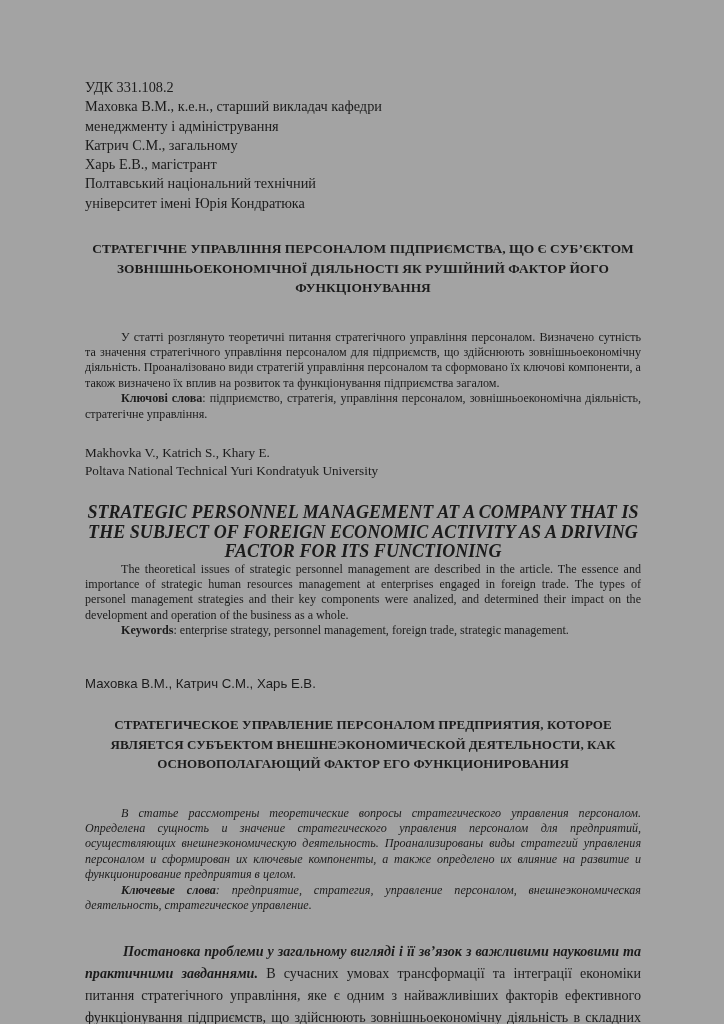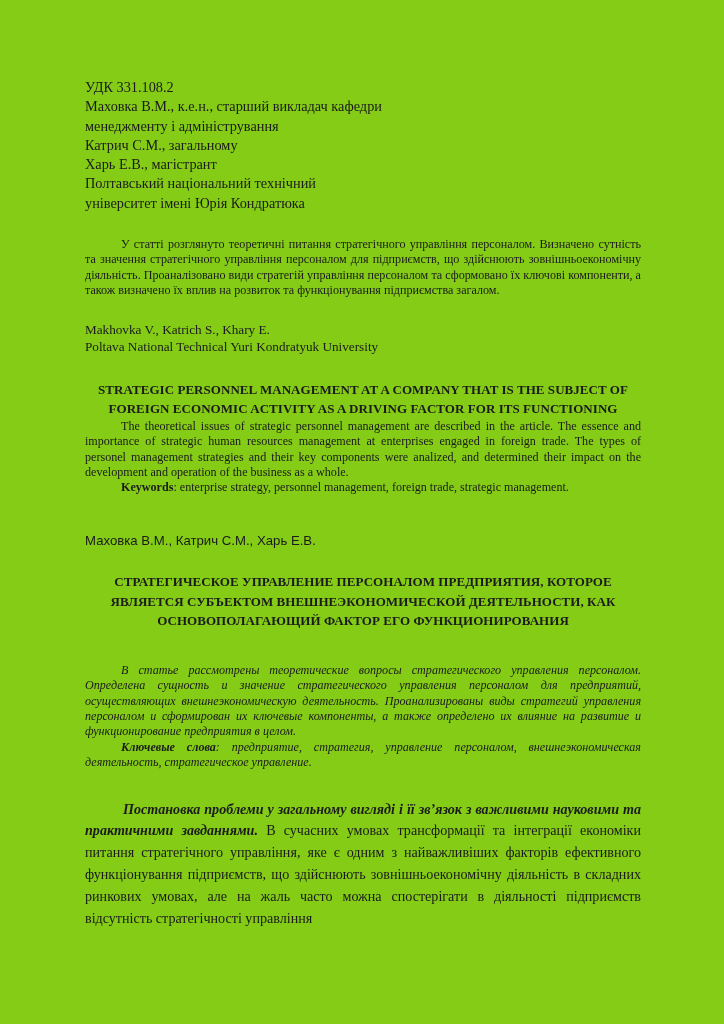--- a/index.html
+++ b/index.html
@@ -12,21 +12,21 @@
     width: 724px;
     height: 1024px;
     overflow: hidden;
     font-family: "Liberation Serif", "DejaVu Serif", serif;
     color: #1b1b1b;
   }
   .page {
     position: relative;
     width: 724px;
     height: 1024px;
-    background: #84cc16;
+    background: #a3a3a3;
     box-sizing: border-box;
     padding: 0;
   }
   .content {
     position: absolute;
     left: 85px;
     top: 78px;
     width: 556px;
   }
 
@@ -42,35 +42,35 @@
 
   
   .doc-title {
     font-size: 13.4px;
     line-height: 19.5px;
     font-weight: bold;
     text-align: center;
     letter-spacing: 0.05px;
   }
   .title-uk { margin-top: 26px; }
-  .title-en { margin-top: 24px; font-size: 13px; }
+  .title-en { margin-top: 24px; font-size: 18px; font-style: italic; }
   .title-ru { margin-top: 23px; font-size: 13px; }
 
   
   .abstract {
     font-size: 12.1px;
     line-height: 15.4px;
     text-align: justify;
     text-justify: inter-word;
   }
   .abstract p {
     margin: 0;
     text-indent: 36px;
   }
-  .abstract-uk { margin-top: 24px; }
+  .abstract-uk { margin-top: 32px; }
   .abstract-en { }
   .abstract-ru { margin-top: 32px; font-style: italic; }
 
   .kw-label { font-weight: bold; }
 
   
   .authors-en {
     font-family: Liberation Serif, serif;
     font-size: 13.2px;
     line-height: 17.5px;
@@ -106,23 +106,25 @@
     <div class="header-block">
       <div class="line">УДК 331.108.2</div>
       <div class="line">Маховка В.М., к.е.н., старший викладач кафедри</div>
       <div class="line">менеджменту і адміністрування</div>
       <div class="line">Катрич С.М., загальному</div>
       <div class="line">Харь Е.В., магістрант</div>
       <div class="line">Полтавський національний технічний</div>
       <div class="line">університет імені Юрія Кондратюка</div>
     </div>
 
+    <div class="doc-title title-uk">СТРАТЕГІЧНЕ УПРАВЛІННЯ ПЕРСОНАЛОМ ПІДПРИЄМСТВА, ЩО Є СУБ’ЄКТОМ ЗОВНІШНЬОЕКОНОМІЧНОЇ ДІЯЛЬНОСТІ ЯК  РУШІЙНИЙ ФАКТОР ЙОГО ФУНКЦІОНУВАННЯ</div>
 
     <div class="abstract abstract-uk">
       <p>У статті розглянуто теоретичні питання  стратегічного управління персоналом. Визначено сутність та значення стратегічного управління персоналом для підприємств, що здійснюють зовнішньоекономічну діяльність. Проаналізовано види стратегій управління персоналом та сформовано їх ключові компоненти,  а також визначено їх вплив на розвиток та функціонування підприємства загалом.</p>
+      <p><span class="kw-label">Ключові  слова</span><span>: підприємство, стратегія, управління персоналом, зовнішньоекономічна діяльність, стратегічне управління.</span></p>
     </div>
 
     <div class="authors-en">
       <div>Makhovka V., Katrich S., Khary E.</div>
       <div>Poltava National Technical Yuri Kondratyuk University</div>
     </div>
 
     <div class="doc-title title-en">STRATEGIC PERSONNEL MANAGEMENT AT A COMPANY THAT IS THE SUBJECT OF FOREIGN ECONOMIC ACTIVITY AS A DRIVING FACTOR FOR ITS FUNCTIONING</div>
 
     <div class="abstract abstract-en">

